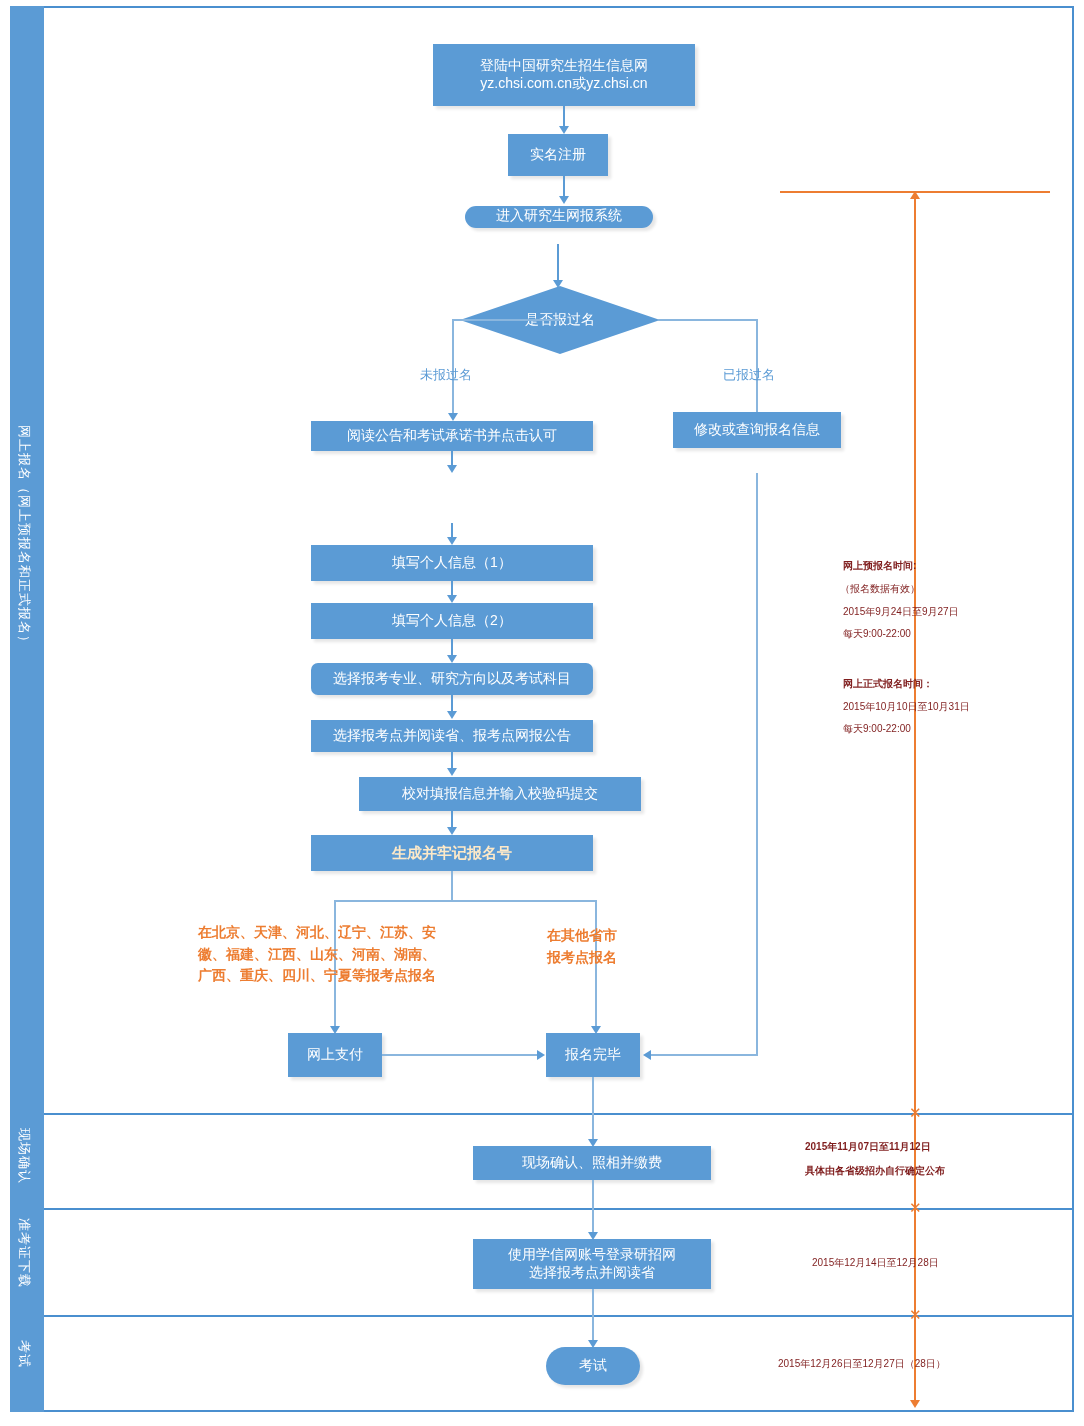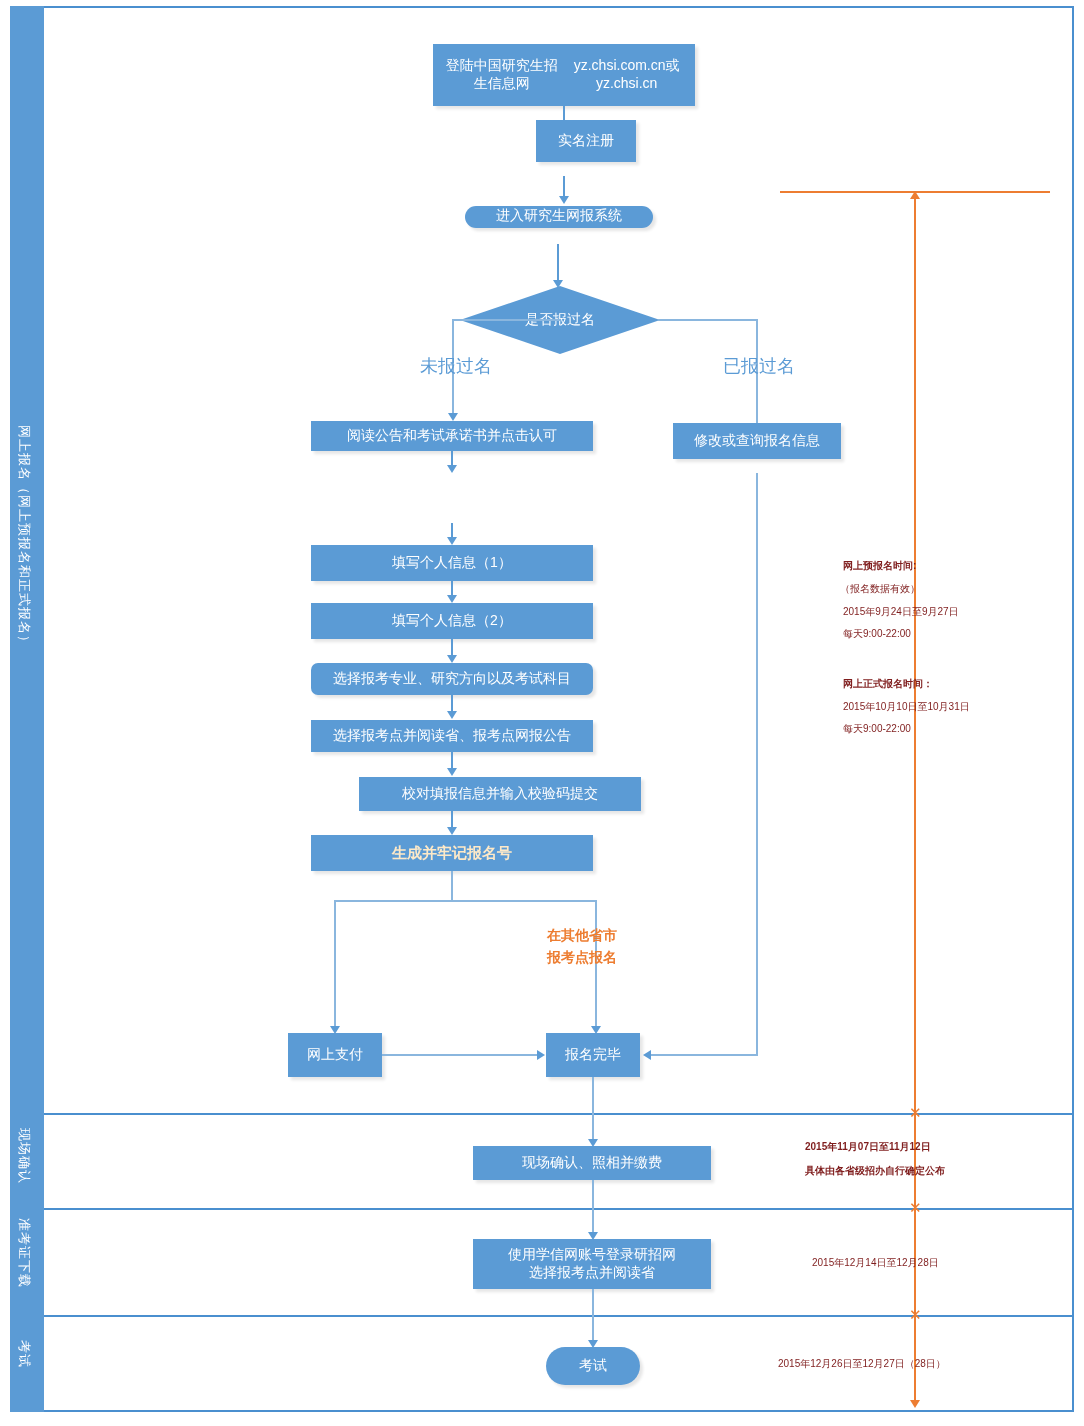--- a/index.html
+++ b/index.html
@@ -105,21 +105,21 @@
   }
   .or-x{
     position:absolute; color:#ed7d31; font-size:15px; line-height:1;
   }
   .otext{
     position:absolute; color:#7f1d1d; font-size:10px; line-height:1.45;
     white-space:nowrap;
   }
   .otext.b{ font-weight:bold; }
   .branch-label{
-    position:absolute; color:#5b9bd5; font-size:18px; white-space:nowrap;
+    position:absolute; color:#5b9bd5; font-size:13px; white-space:nowrap;margin-top:12px;
   }
   .prov{
     position:absolute; color:#ed7d31; font-size:14px; font-weight:bold;
     line-height:1.55;
   }
 </style>
 </head>
 <body>
 
 <div id="stage">
@@ -129,28 +129,28 @@
 
   <div class="sec-divider" style="top:1113px;"></div>
   <div class="sec-divider" style="top:1208px;"></div>
   <div class="sec-divider" style="top:1315px;"></div>
 
   <div class="side-label" style="top:425px;">网上报名（网上预报名和正式报名）</div>
   <div class="side-label" style="top:1128px;">现场确认</div>
   <div class="side-label" style="top:1218px;">准考证下载</div>
   <div class="side-label" style="top:1340px;">考试</div>
 
-  <div class="node" style="left:433px; top:44px; width:262px; height:62px; flex-direction:row;">
+  <div class="node" style="left:433px; top:44px; width:262px; height:62px; flex-direction:column;">
     <span>登陆中国研究生招生信息网</span>
     <span>yz.chsi.com.cn或yz.chsi.cn</span>
   </div>
   <div class="ln v" style="left:563px; top:106px; height:22px;"></div>
   <div class="arrow-d" style="left:559px; top:126px;"></div>
 
-  <div class="node" style="left:508px; top:120px; width:100px; height:42px;margin-left:28px;">实名注册</div>
+  <div class="node" style="left:508px; top:134px; width:100px; height:42px;">实名注册</div>
   <div class="ln v" style="left:563px; top:176px; height:22px;"></div>
   <div class="arrow-d" style="left:559px; top:196px;"></div>
 
   <div class="node rounded" style="left:465px; top:206px; width:188px; height:22px;font-family:Liberation Mono, monospace;">进入研究生网报系统</div>
   <div class="ln v" style="left:557px; top:244px; height:38px;"></div>
   <div class="arrow-d" style="left:553px; top:280px;"></div>
 
   <div class="diamond-wrap" style="left:460px; top:286px; width:200px; height:68px;">
     <svg width="200" height="68" viewBox="0 0 200 68">
       <polygon points="100,0 200,34 100,68 0,34" fill="#5b9bd5"></polygon>
@@ -162,21 +162,21 @@
   <div class="ln v ln-thin" style="left:452px; top:319px; height:98px;"></div>
   <div class="arrow-d" style="left:448px; top:413px;"></div>
 
   <div class="ln h ln-thin" style="left:658px; top:319px; width:100px;"></div>
   <div class="ln v ln-thin" style="left:756px; top:319px; height:114px;"></div>
   <div class="arrow-d" style="left:752px; top:429px;"></div>
 
   <div class="branch-label" style="left:420px; top:354px;">未报过名</div>
   <div class="branch-label" style="left:723px; top:354px;">已报过名</div>
 
-  <div class="node" style="left:673px; top:423px; width:168px; height:36px;text-align:right;">修改或查询报名信息</div>
+  <div class="node" style="left:673px; top:412px; width:168px; height:36px;text-align:right;">修改或查询报名信息</div>
   <div class="ln v ln-thin" style="left:756px; top:473px; height:582px;"></div>
   <div class="ln h ln-thin" style="left:650px; top:1054px; width:108px;"></div>
   <div class="arrow-l" style="left:643px; top:1050px;"></div>
 
   <div class="node" style="left:311px; top:421px; width:282px; height:30px;">阅读公告和考试承诺书并点击认可</div>
   <div class="ln v" style="left:451px; top:451px; height:18px;"></div>
   <div class="arrow-d" style="left:447px; top:465px;"></div>
 
   <div class="ln v" style="left:451px; top:523px; height:18px;"></div>
   <div class="arrow-d" style="left:447px; top:537px;"></div>
@@ -203,20 +203,25 @@
 
   <div class="node bold-cream" style="left:311px; top:835px; width:282px; height:36px;">生成并牢记报名号</div>
 
   <div class="ln v ln-thin" style="left:451px; top:871px; height:30px;"></div>
   <div class="ln h ln-thin" style="left:334px; top:900px; width:263px;"></div>
   <div class="ln v ln-thin" style="left:334px; top:900px; height:131px;"></div>
   <div class="arrow-d" style="left:330px; top:1026px;"></div>
   <div class="ln v ln-thin" style="left:595px; top:900px; height:131px;"></div>
   <div class="arrow-d" style="left:591px; top:1026px;"></div>
 
+  <div class="prov" style="left:198px; top:922px;">
+    <div>在北京、天津、河北、辽宁、江苏、安</div>
+    <div>徽、福建、江西、山东、河南、湖南、</div>
+    <div>广西、重庆、四川、宁夏等报考点报名</div>
+  </div>
   <div class="prov" style="left:547px; top:925px;">
     <div>在其他省市</div>
     <div>报考点报名</div>
   </div>
 
   <div class="node" style="left:288px; top:1033px; width:94px; height:44px;">网上支付</div>
   <div class="ln h ln-thin" style="left:382px; top:1054px; width:160px;"></div>
   <div class="arrow-r" style="left:537px; top:1050px;"></div>
 
   <div class="node" style="left:546px; top:1033px; width:94px; height:44px;">报名完毕</div>

